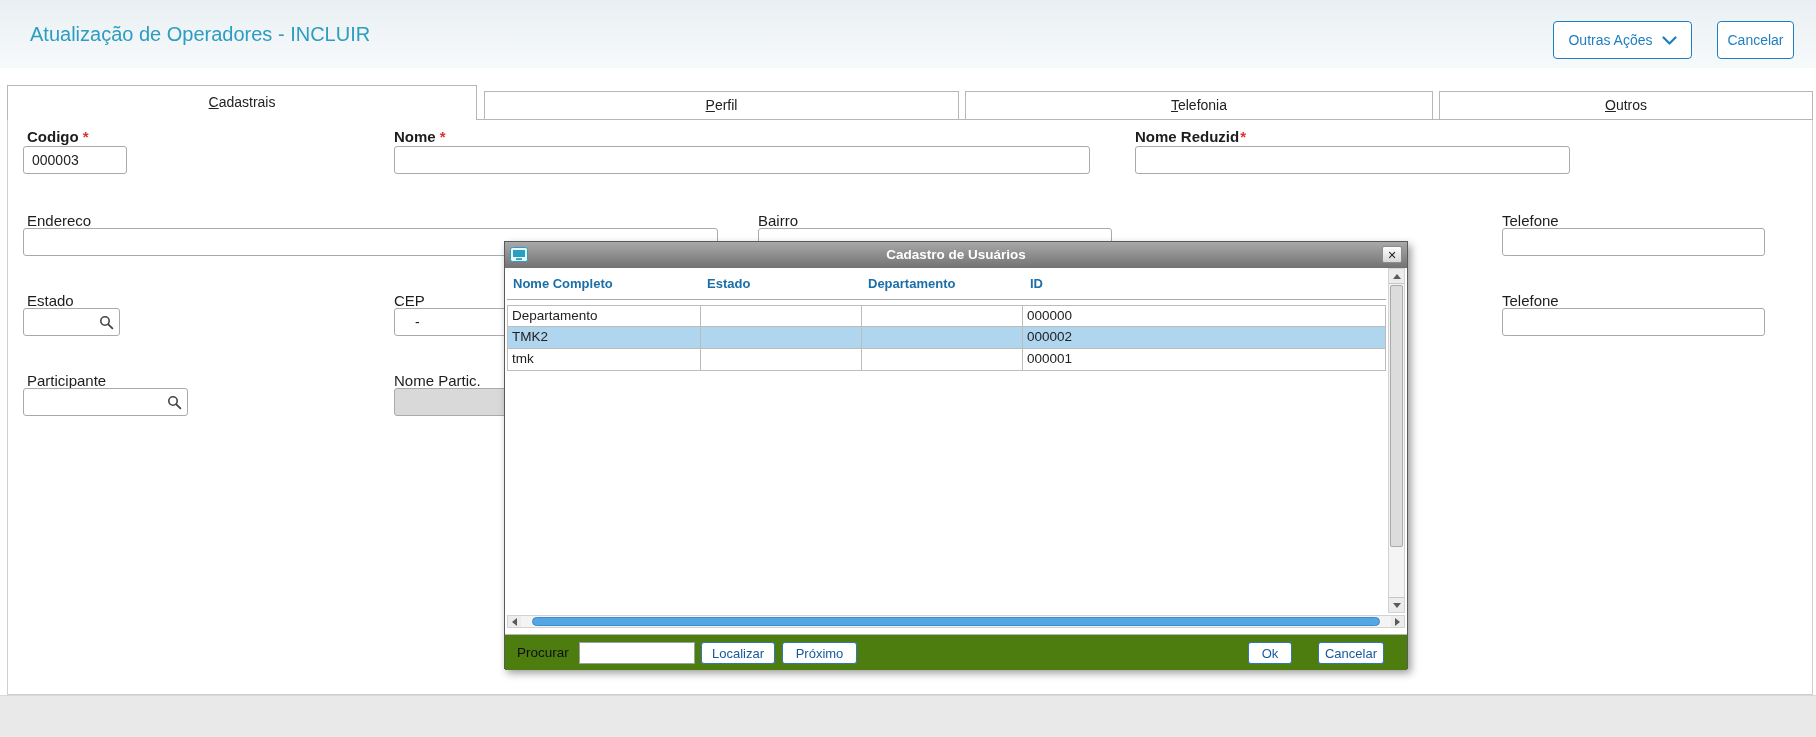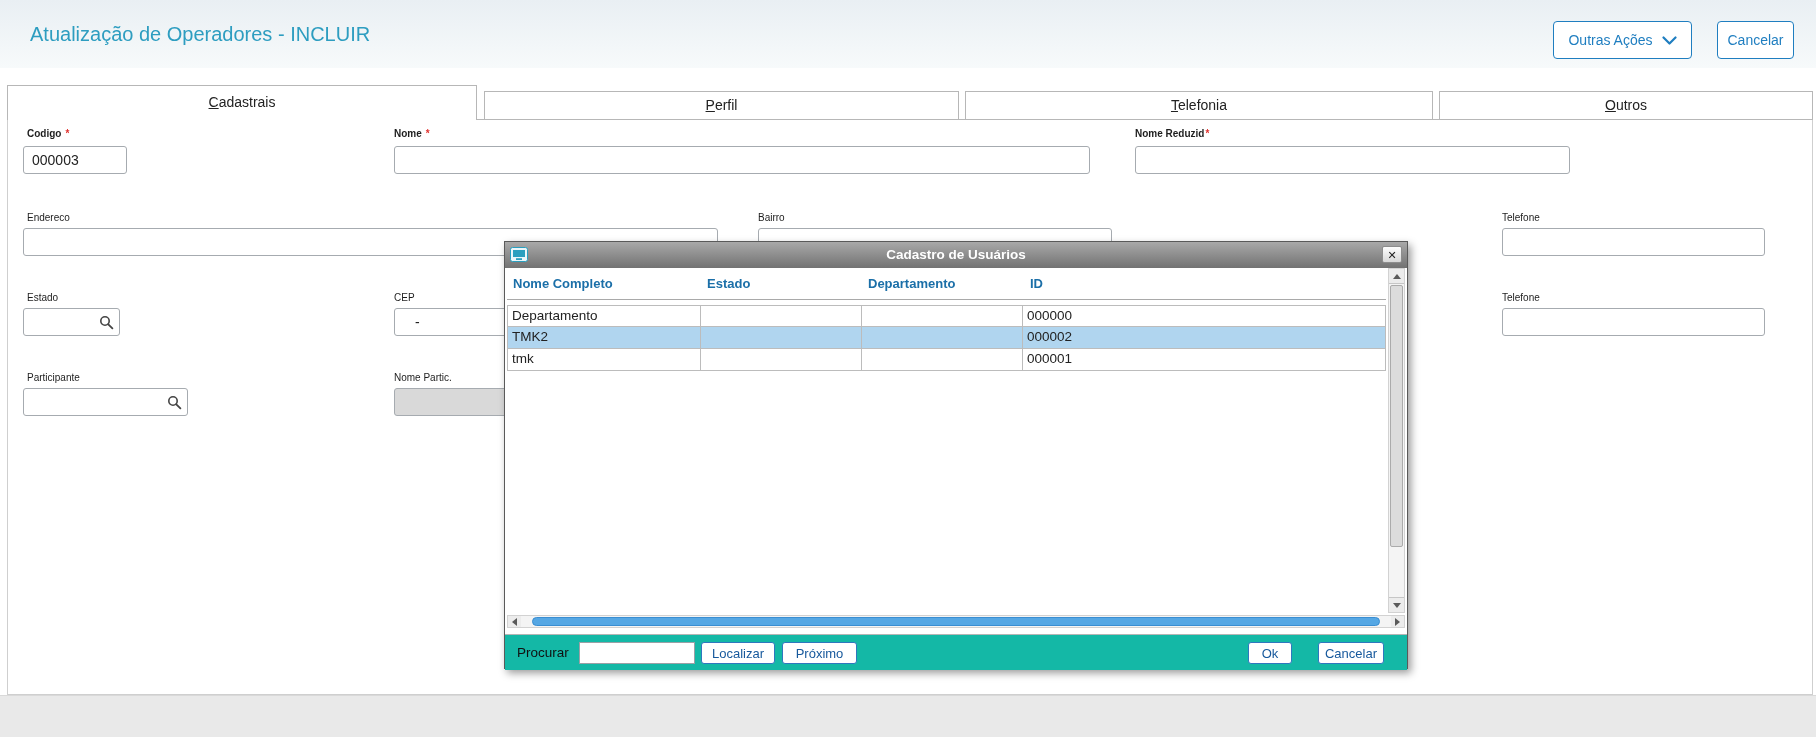--- a/index.html
+++ b/index.html
@@ -28,21 +28,21 @@
   .tab.active { top: 85px; height: 35px; line-height: 33px; border-bottom: none; }
   .tab .u { text-decoration: underline; }
 
   
   .panel { position: absolute; left: 7px; top: 119px; width: 1806px; height: 576px;
            background: #fff; border: 1px solid #cfcfcf; border-top: 1px solid #b7b7b7; }
   .bottom-strip { position: absolute; left: 0; top: 695px; width: 1816px; height: 42px;
                   background: #e9e9e9; border-top: 1px solid #d9d9d9; }
 
   
-  .lbl { position: absolute; font-size: 10px; color: #1d1d1d; white-space: nowrap; }
+  .lbl { position: absolute; font-size: 15px; color: #1d1d1d; white-space: nowrap; }
   .lbl.bold { font-weight: bold; }
   .req { color: #e0312e; font-weight: bold; margin-left: 4px; }
   .req.tight { margin-left: 1px; }
   .inp { position: absolute; height: 28px; border: 1px solid #a6abb0; border-radius: 3px;
          padding: 0 8px; font-size: 14px; font-family: inherit; color: #222;
          outline: none; background: #fff; }
   .inp.disabled { background: #d9d9d9; }
   .inp.cep { text-indent: 12px; }
   .lookup { position: absolute; }
   .lookup input { width: 100%; height: 28px; border: 1px solid #a6abb0; border-radius: 3px;
@@ -94,21 +94,21 @@
   .hs-left { left: 0; } .hs-right { right: 0; }
   .hs-thumb { position: absolute; left: 24px; top: 1px; width: 848px; height: 9px;
               background: #55a7e4; border: 1px solid #3a8ed2; border-radius: 5px; cursor: grab; }
 
   .tri-up { width: 0; height: 0; border-left: 4px solid transparent; border-right: 4px solid transparent; border-bottom: 5px solid #5a5a5a; }
   .tri-down { width: 0; height: 0; border-left: 4px solid transparent; border-right: 4px solid transparent; border-top: 5px solid #5a5a5a; }
   .tri-left { width: 0; height: 0; border-top: 4px solid transparent; border-bottom: 4px solid transparent; border-right: 5px solid #5a5a5a; }
   .tri-right { width: 0; height: 0; border-top: 4px solid transparent; border-bottom: 4px solid transparent; border-left: 5px solid #5a5a5a; }
 
   .modal-footer { position: absolute; left: 0; top: 392px; width: 100%; height: 36px;
-                  border-top: 1px solid #b5b5b5; background: #14b8a6; }
+                  border-top: 1px solid #b5b5b5; background: #4d7c0f; }
   .f-label { position: absolute; left: 12px; top: 0; line-height: 36px; font-size: 13.5px; color: #111; }
   .f-input { position: absolute; left: 74px; top: 7px; width: 116px; height: 22px;
              border: 1px solid #9aa0a6; font-size: 13px; padding: 0 5px; font-family: inherit; outline: none; }
   .f-btn { position: absolute; top: 7px; height: 22px; background: #fff; border: 1px solid #2f77be;
            border-radius: 3px; color: #16589c; font-size: 13px; font-family: inherit; cursor: pointer; }
 </style>
 </head>
 <body>
 
 <div class="page">

